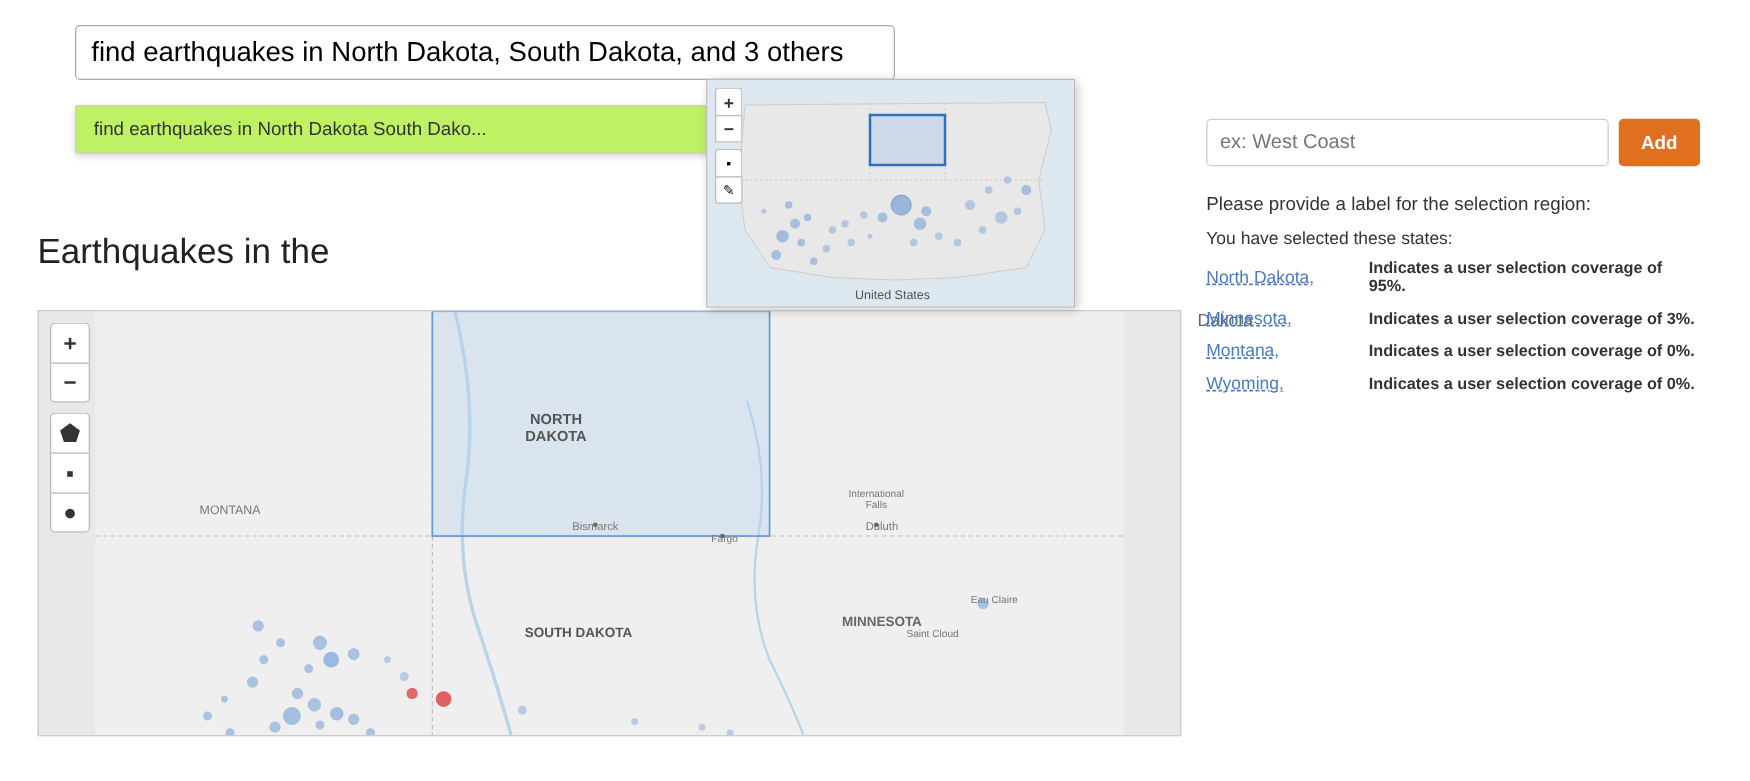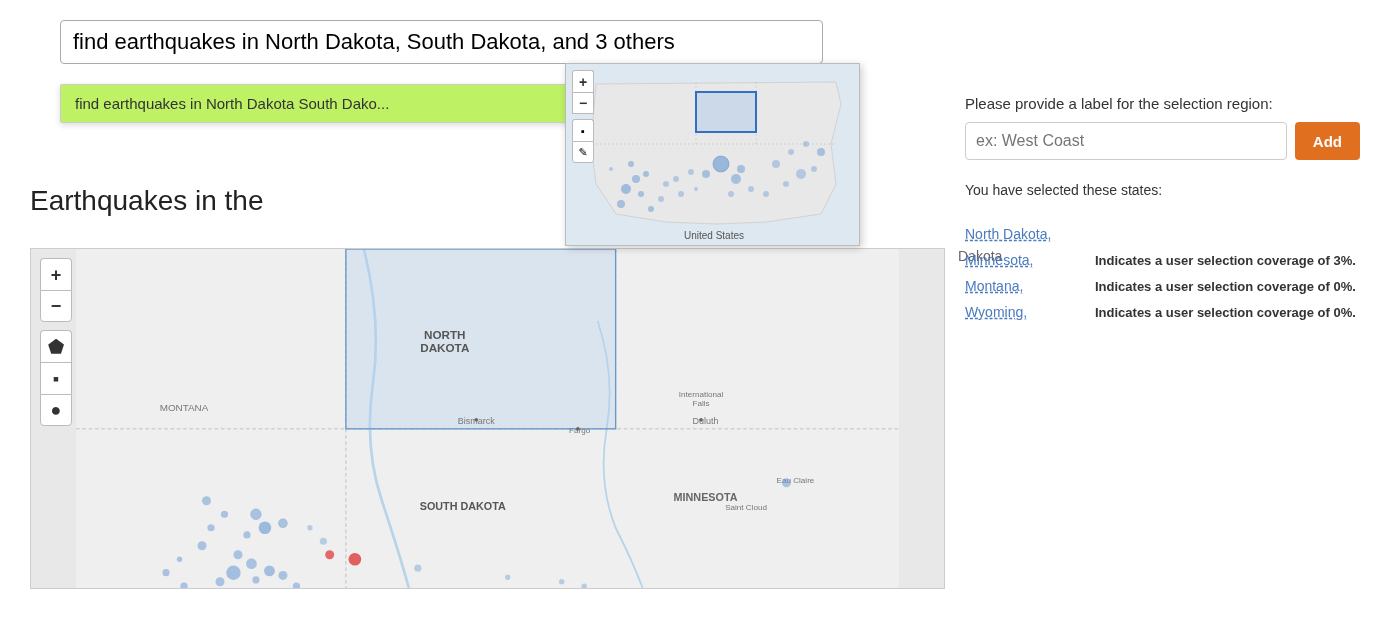--- a/index.html
+++ b/index.html
@@ -13,21 +13,21 @@
     }
 
     
     #search-bar-container {
       position: absolute;
       top: 20px;
       left: 60px;
       z-index: 200;
     }
     #search-input {
-      width: 763px;
+      width: 656px;
       height: 44px;
       border: 1.5px solid #aaa;
       border-radius: 4px;
       font-size: 22px;
       padding: 0 12px;
       outline: none;
       background: #fff;
     }
 
     
@@ -208,21 +208,21 @@
       color: #fff;
       border: none;
       border-radius: 4px;
       font-size: 15px;
       font-weight: bold;
       cursor: pointer;
     }
     #selected-states-label {
       font-size: 14px;
       color: #333;
-      margin-bottom: 28px;
+      margin-bottom: 8px;
     }
     .state-row {
       display: flex;
       align-items: center;
       margin-bottom: 10px;
       gap: 10px;
     }
     .state-name {
       font-size: 14px;
       color: #4a7abf;
@@ -388,29 +388,30 @@
     <circle cx="115" cy="130" r="3" fill="rgba(100,149,210,0.4)"></circle>
     <circle cx="130" cy="125" r="2" fill="rgba(100,149,210,0.4)"></circle>
 
     <rect x="130" y="28" width="60" height="40" fill="rgba(120,170,230,0.25)" stroke="#3070c0" stroke-width="2"></rect>
 
     <text x="148" y="175" font-size="10" fill="#555" text-anchor="middle">United States</text>
   </svg>
 </div>
 
 <div id="right-panel">
-  <div id="label-instruction">Please provide a label for the selection region:</div>
   <div id="label-row">
     <input id="label-input" type="text" placeholder="ex: West Coast" style="">
     <button id="add-button">Add</button>
   </div>
+  <div id="label-instruction">Please provide a label for the selection region:</div>
   <div id="selected-states-label">You have selected these states:</div>
   <div id="states-list">
       <div class="state-row">
         <span class="state-name">North Dakota,</span>
+        <span class="state-coverage">Indicates a user selection coverage of 95%.</span>
       </div>
       <div class="state-row">
         <span class="state-name">Minnesota,</span>
         <span class="state-coverage">Indicates a user selection coverage of 3%.</span>
       </div>
       <div class="state-row">
         <span class="state-name">Montana,</span>
         <span class="state-coverage">Indicates a user selection coverage of 0%.</span>
       </div>
       <div class="state-row">

